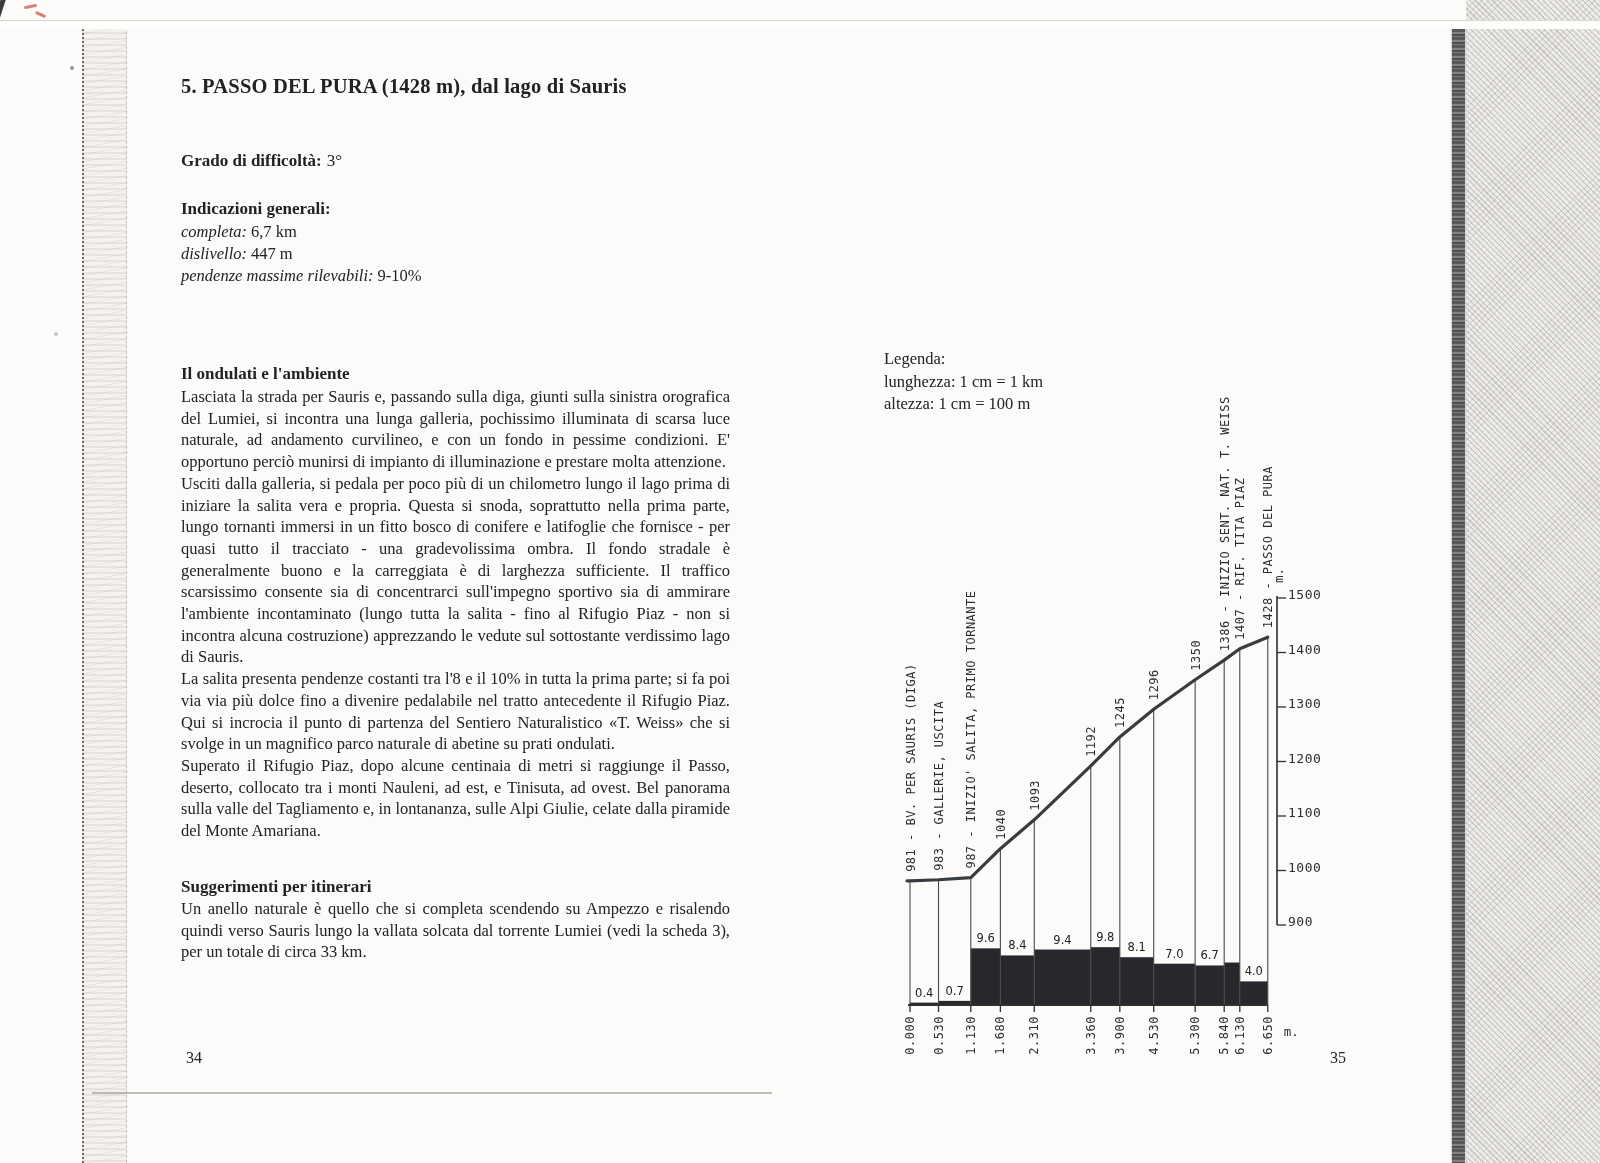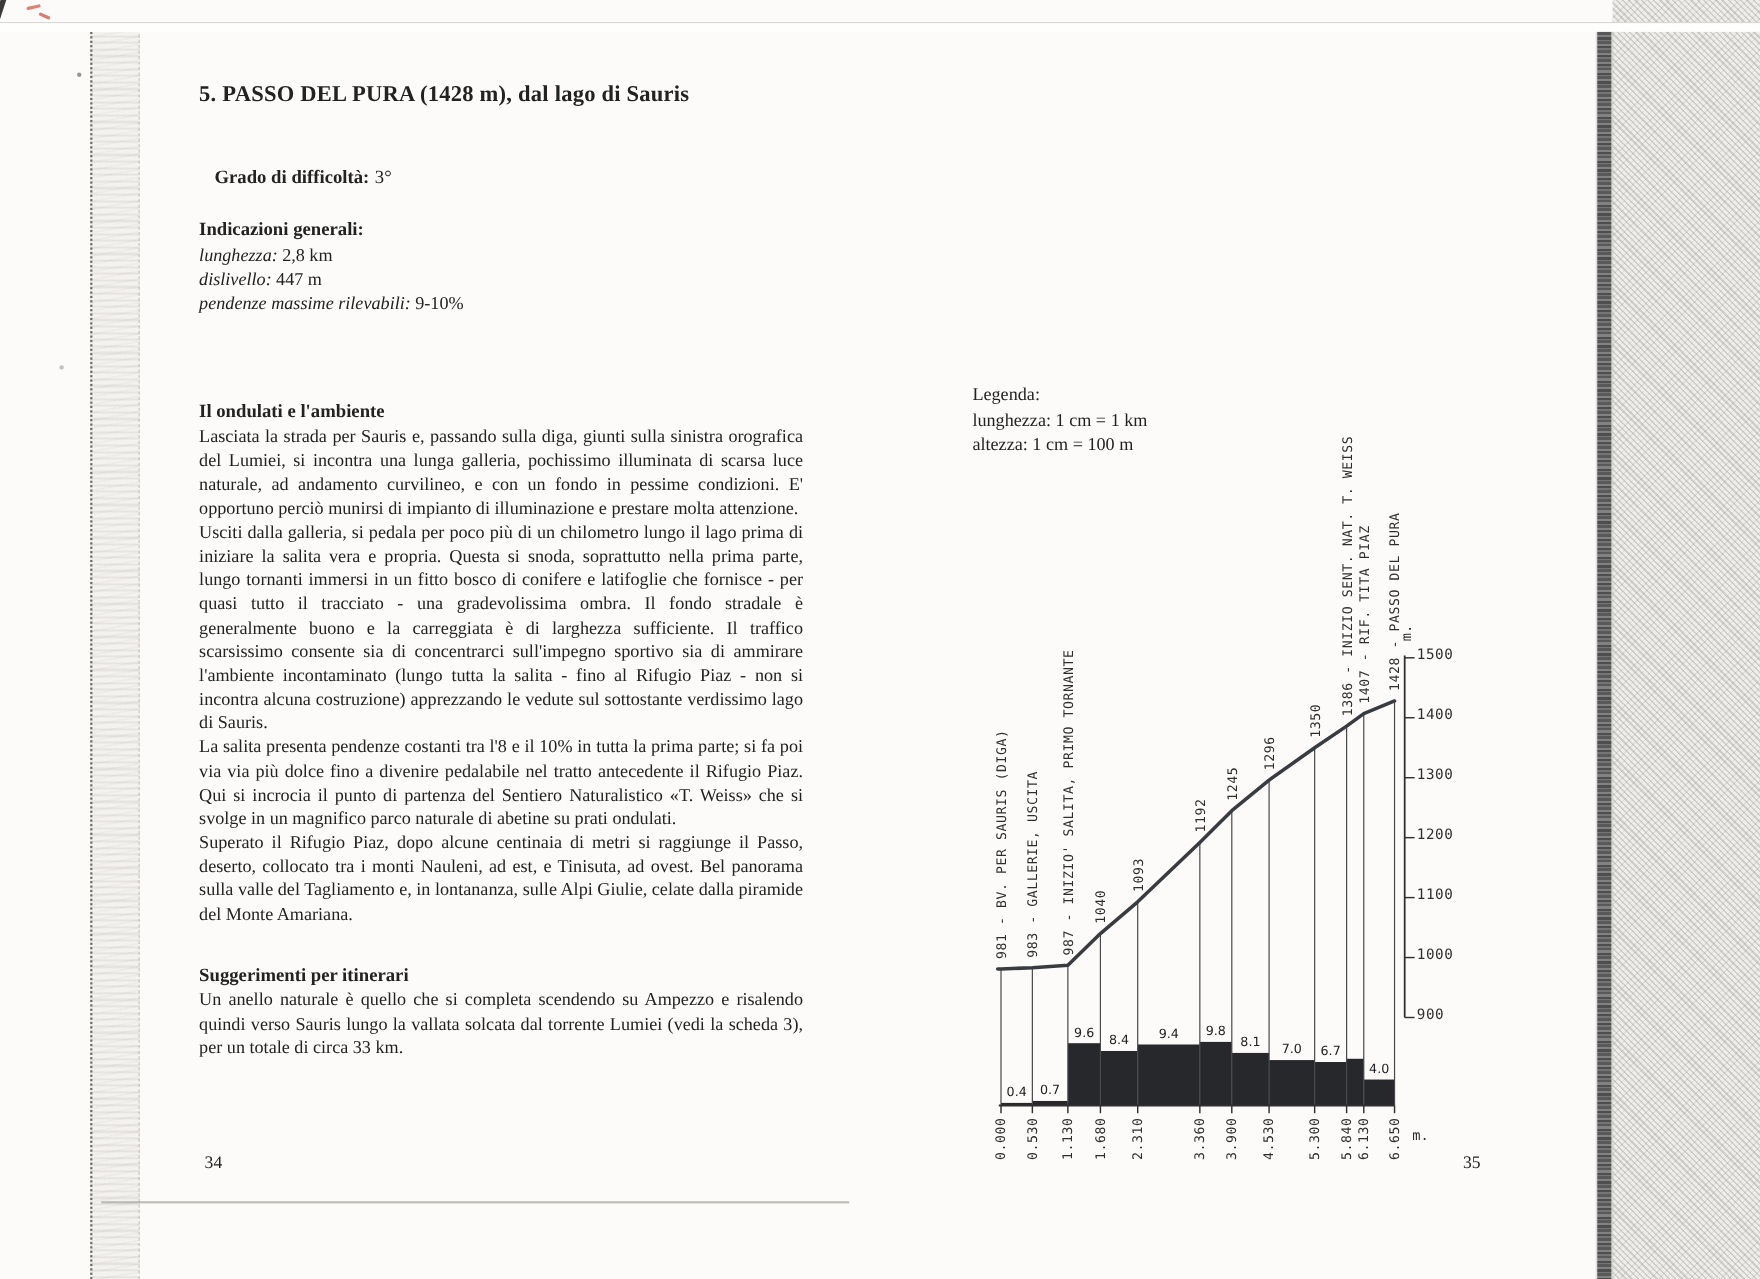--- a/index.html
+++ b/index.html
@@ -20,21 +20,21 @@
                      repeating-linear-gradient(-45deg,rgba(101,98,94,.12) 0 1px,transparent 1px 5px);}
   #right-darkline{left:1452px;top:26px;width:13px;height:1137px;
     background:repeating-linear-gradient(180deg,#4e4e4e 0 2px,#757575 2px 3.5px,#595959 3.5px 6px,#828282 6px 8px);
     box-shadow:0 0 2px rgba(80,80,80,.6);}
   #bottom-line-left{left:92px;top:1092px;width:680px;height:2px;background:#8d8a86;opacity:.55;}
   .fleck{width:4px;height:4px;border-radius:50%;background:#555;opacity:.6;}
   
   #title{left:181px;top:47px;width:620px;font-size:20.5px;font-weight:bold;letter-spacing:.2px;margin-top:28px;}
   .head{font-size:17px;font-weight:bold;}
   #grado{left:181px;top:151px;font-size:17px;}
-  #grado b{margin-right:5px;margin-left:14px;}
+  #grado b{margin-right:5px;}
   #ind-head{left:181px;top:199px;}
   #info-list{left:181px;top:221px;width:565px;font-size:16.5px;line-height:22px;}
   .info-item{padding-left:42px;text-indent:-42px;}
   .info-item i{margin-right:4px;}
   #route-head{left:181px;top:364px;}
   #route-text{left:181px;top:386px;width:549px;font-size:16.5px;line-height:21.7px;text-align:justify;}
   #route-text p{margin:0;}
   #sugg-head{left:181px;top:877px;}
   #sugg-text{left:181px;top:898px;width:549px;font-size:16.5px;line-height:21.7px;text-align:justify;margin:0;}
   .pagenum{font-size:16px;}
@@ -61,21 +61,21 @@
 
 <h1 class="abs" id="title">5. PASSO DEL PURA (1428 m), dal lago di Sauris</h1>
 
 <div class="abs" id="grado">
   <b>Grado di difficoltà:</b><span>3°</span>
 </div>
 
 <div class="abs head" id="ind-head">Indicazioni generali:</div>
 
 <div class="abs" id="info-list">
-  <div class="info-item"><i>lunghezza:</i><span>2,8 km</span></div>
+  <div class="info-item"><i>completa:</i><span>6,7 km</span></div>
   <div class="info-item"><i>dislivello:</i><span>447 m</span></div>
   <div class="info-item"><i>pendenze massime rilevabili:</i><span>9-10%</span></div>
 </div>
 
 <div class="abs head" id="route-head">Il ondulati e l'ambiente</div>
 
 <div class="abs" id="route-text">
   <p>Lasciata la strada per Sauris e, passando sulla diga, giunti sulla sinistra orografica del Lumiei, si incontra una lunga galleria, pochissimo illuminata di scarsa luce naturale, ad andamento curvilineo, e con un fondo in pessime condizioni. E' opportuno perciò munirsi di impianto di illuminazione e prestare molta attenzione.</p>
   <p>Usciti dalla galleria, si pedala per poco più di un chilometro lungo il lago prima di iniziare la salita vera e propria. Questa si snoda, soprattutto nella prima parte, lungo tornanti immersi in un fitto bosco di conifere e latifoglie che fornisce - per quasi tutto il tracciato - una gradevolissima ombra. Il fondo stradale è generalmente buono e la carreggiata è di larghezza sufficiente. Il traffico scarsissimo consente sia di concentrarci sull'impegno sportivo sia di ammirare l'ambiente incontaminato (lungo tutta la salita - fino al Rifugio Piaz - non si incontra alcuna costruzione) apprezzando le vedute sul sottostante verdissimo lago di Sauris.</p>
   <p>La salita presenta pendenze costanti tra l'8 e il 10% in tutta la prima parte; si fa poi via via più dolce fino a divenire pedalabile nel tratto antecedente il Rifugio Piaz. Qui si incrocia il punto di partenza del Sentiero Naturalistico «T. Weiss» che si svolge in un magnifico parco naturale di abetine su prati ondulati.</p>

